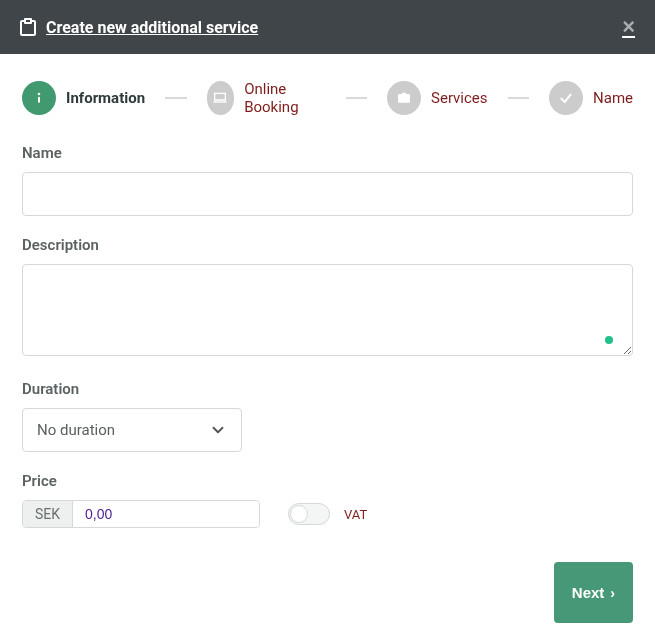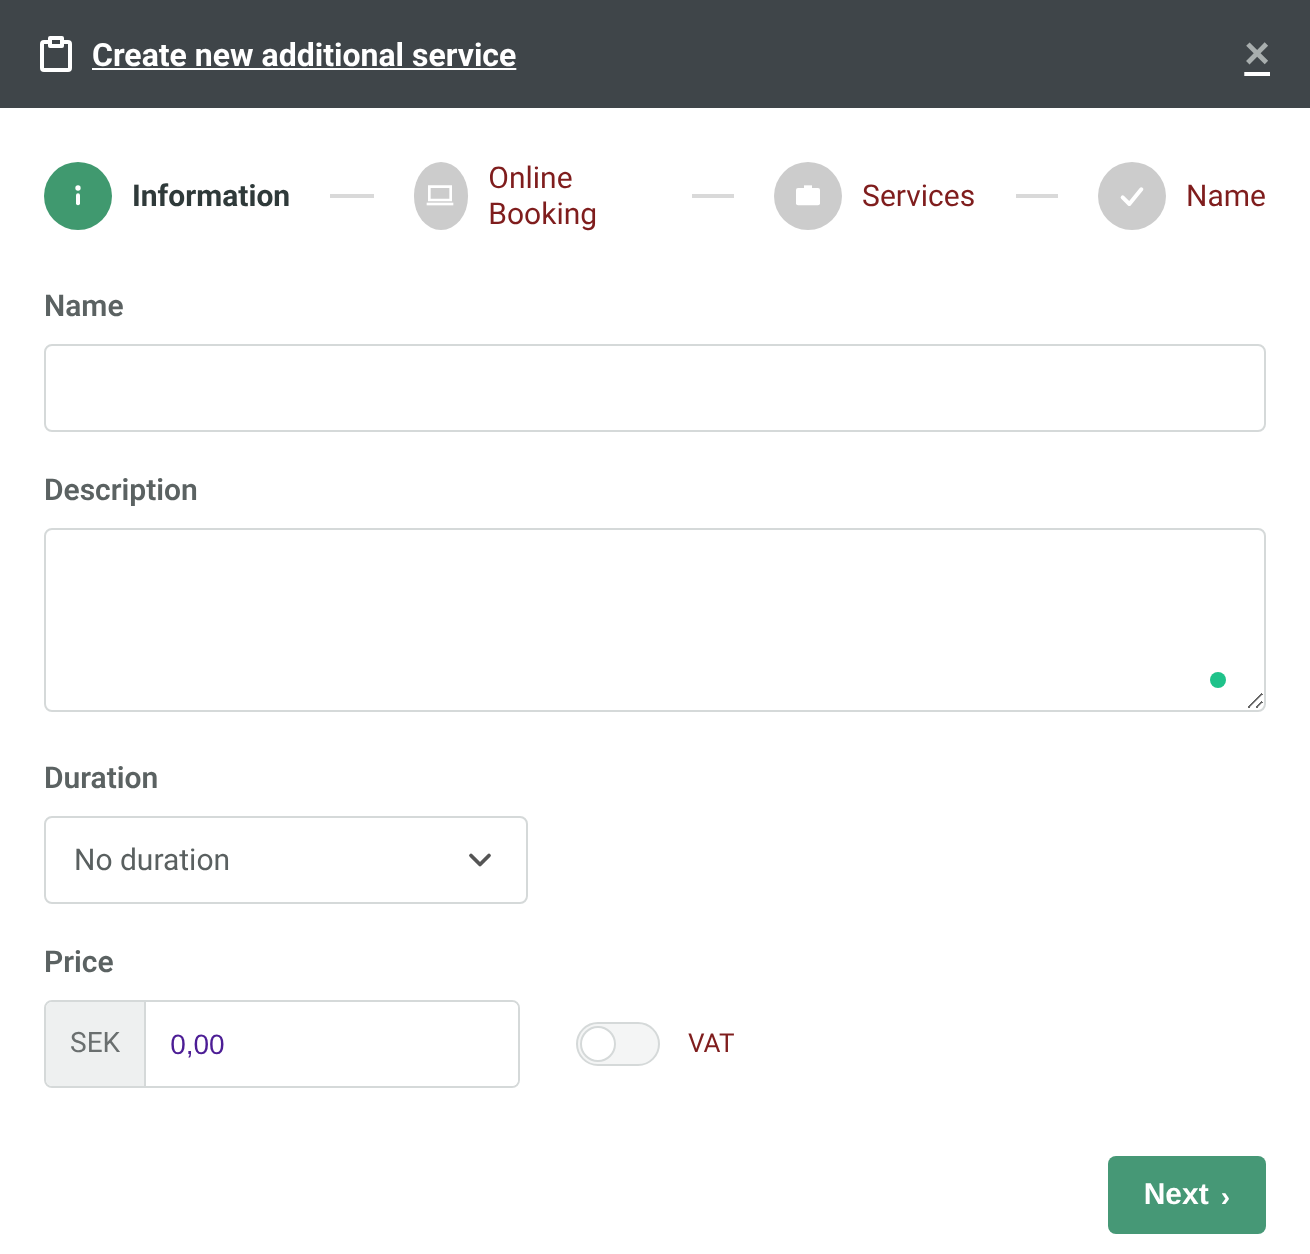--- a/index.html
+++ b/index.html
@@ -106,21 +106,21 @@
       position: absolute;
       right: 20px;
       bottom: 16px;
       width: 8px;
       height: 8px;
       border-radius: 50%;
       background: #1fc28a;
       pointer-events: none;
     }
     .select {
-      width: 242px;
+      width: 220px;
       height: 44px;
       border: 1px solid #d5d9d9;
       border-radius: 4px;
       padding: 0 14px;
       font-size: 15px;
       color: #5a6060;
       background: #fff;
       display: flex;
       align-items: center;
       justify-content: space-between;
@@ -128,21 +128,21 @@
     }
     .chevron-down svg { display: block; }
     .price-row {
       display: flex;
       align-items: center;
       gap: 28px;
     }
     .input-group {
       display: flex;
       width: 238px;
-      height: 44px;
+      height: 28px;
       border: 1px solid #d5d9d9;
       border-radius: 4px;
       overflow: hidden;
     }
     .input-addon {
       background: #eef0f0;
       color: #6a6f6f;
       font-size: 14px;
       display: flex;
       align-items: center;
@@ -191,21 +191,21 @@
       justify-content: flex-end;
       margin-top: 34px;
     }
     .next-btn {
       background: #469876;
       color: #fff;
       font-size: 15px;
       font-weight: 600;
       border: none;
       border-radius: 4px;
-      padding: 11px 18px;
+      padding: 22px 18px;
       display: flex;
       align-items: center;
       gap: 6px;
       cursor: pointer;
     }
     .next-btn .arrow { font-size: 14px; line-height: 1; }
     .icon-svg { width: 16px; height: 16px; }
   </style>
 </head>
 <body>

